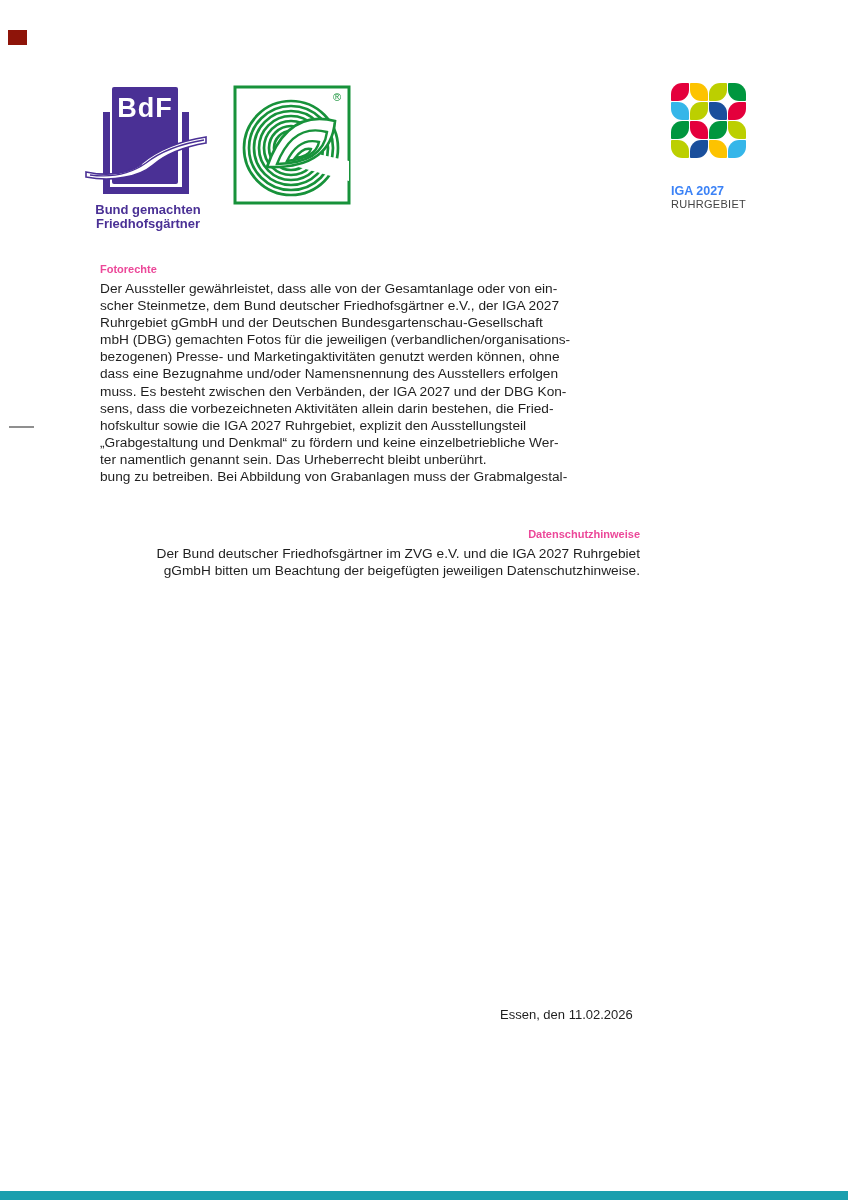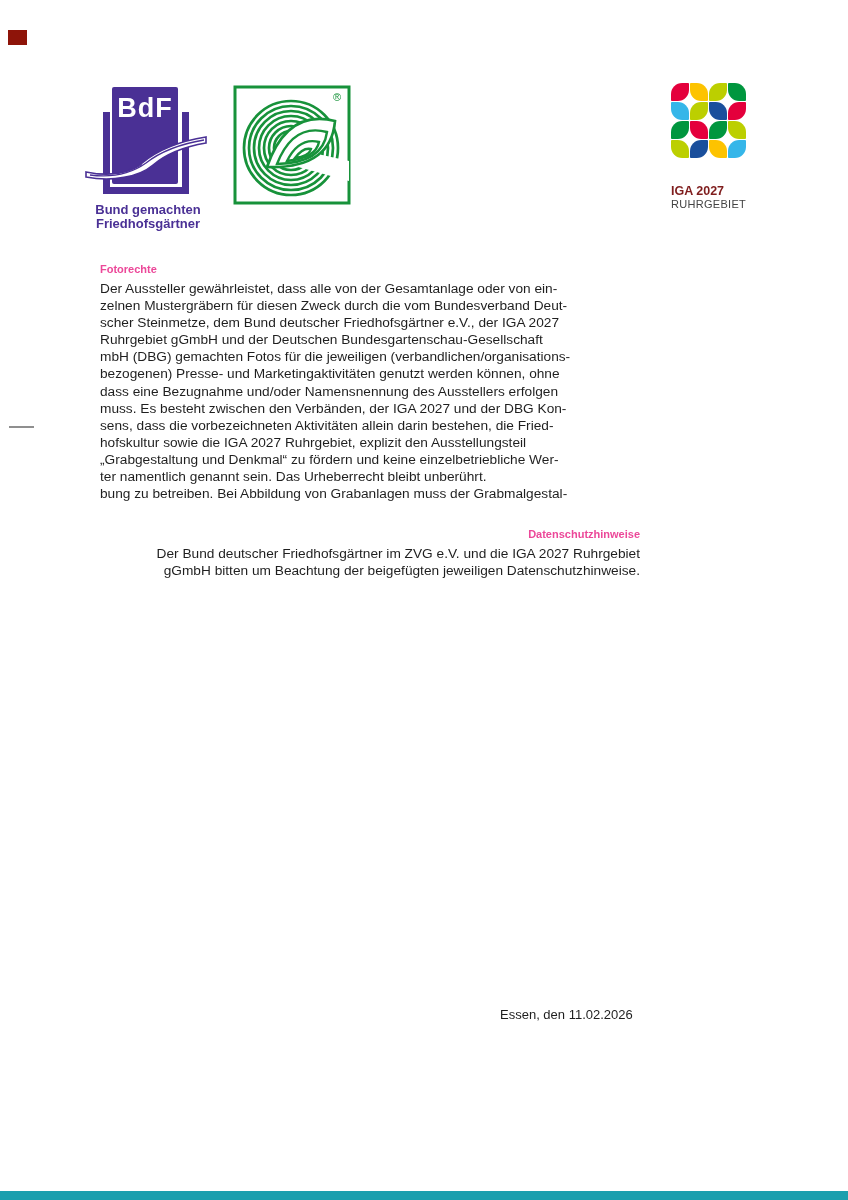--- a/index.html
+++ b/index.html
@@ -29,21 +29,21 @@
   .g-leaf-line{stroke:var(--qg-green);stroke-width:2.4;fill:none;}
   .g-reg{fill:var(--qg-green);font-size:11px;font-family:"Liberation Sans",sans-serif;}
 
   
   .iga{position:absolute;left:671px;top:83px;width:90px;}
   .iga-grid{display:grid;grid-template-columns:repeat(4,18px);grid-auto-rows:18px;gap:1px;width:75px;}
   .leaf{display:block;width:18px;height:18px;}
   .leaf-a{border-radius:62% 5% 62% 5%;}
   .leaf-b{border-radius:5% 62% 5% 62%;}
   .iga-caption{margin-top:27px;}
-  .iga-title{font-weight:bold;font-size:12.5px;line-height:13px;color:#7f1d1d;}
+  .iga-title{font-weight:bold;font-size:12.5px;line-height:13px;color:#3b82f6;}
   .iga-sub{font-size:11px;line-height:13px;color:#434343;letter-spacing:0.3px;}
 
   
   .text-section{position:absolute;left:100px;width:540px;}
   .sec-1{top:260px;}
   .sec-2{top:525px;text-align:right;}
   .text-section h2{font-size:11px;line-height:18px;margin:0 0 2px 0;font-weight:bold;color:#ec4899;}
   .ln{margin:0;font-size:13.7px;line-height:17.1px;white-space:nowrap;}
   .dateline{position:absolute;left:500px;top:1006px;font-size:13px;line-height:17px;}
 </style>
@@ -113,21 +113,20 @@
       </div>
     <div class="iga-caption">
       <div class="iga-title">IGA 2027</div>
       <div class="iga-sub">RUHRGEBIET</div>
     </div>
   </div>
 
   <section class="text-section sec-1">
     <h2>Fotorechte</h2>
     <p class="ln">Der Aussteller gewährleistet, dass alle von der Gesamtanlage oder von ein-</p>
-    <p class="ln">zelnen Mustergräbern für diesen Zweck durch die vom Bundesverband Deut-</p>
     <p class="ln">scher Steinmetze, dem Bund deutscher Friedhofsgärtner e.V., der IGA 2027</p>
     <p class="ln">Ruhrgebiet gGmbH und der Deutschen Bundesgartenschau-Gesellschaft</p>
     <p class="ln">mbH (DBG) gemachten Fotos für die jeweiligen (verbandlichen/organisations-</p>
     <p class="ln">bezogenen) Presse- und Marketingaktivitäten genutzt werden können, ohne</p>
     <p class="ln">dass eine Bezugnahme und/oder Namensnennung des Ausstellers erfolgen</p>
     <p class="ln">muss. Es besteht zwischen den Verbänden, der IGA 2027 und der DBG Kon-</p>
     <p class="ln">sens, dass die vorbezeichneten Aktivitäten allein darin bestehen, die Fried-</p>
     <p class="ln">hofskultur sowie die IGA 2027 Ruhrgebiet, explizit den Ausstellungsteil</p>
     <p class="ln">„Grabgestaltung und Denkmal“ zu fördern und keine einzelbetriebliche Wer-</p>
     <p class="ln">ter namentlich genannt sein. Das Urheberrecht bleibt unberührt.</p>

